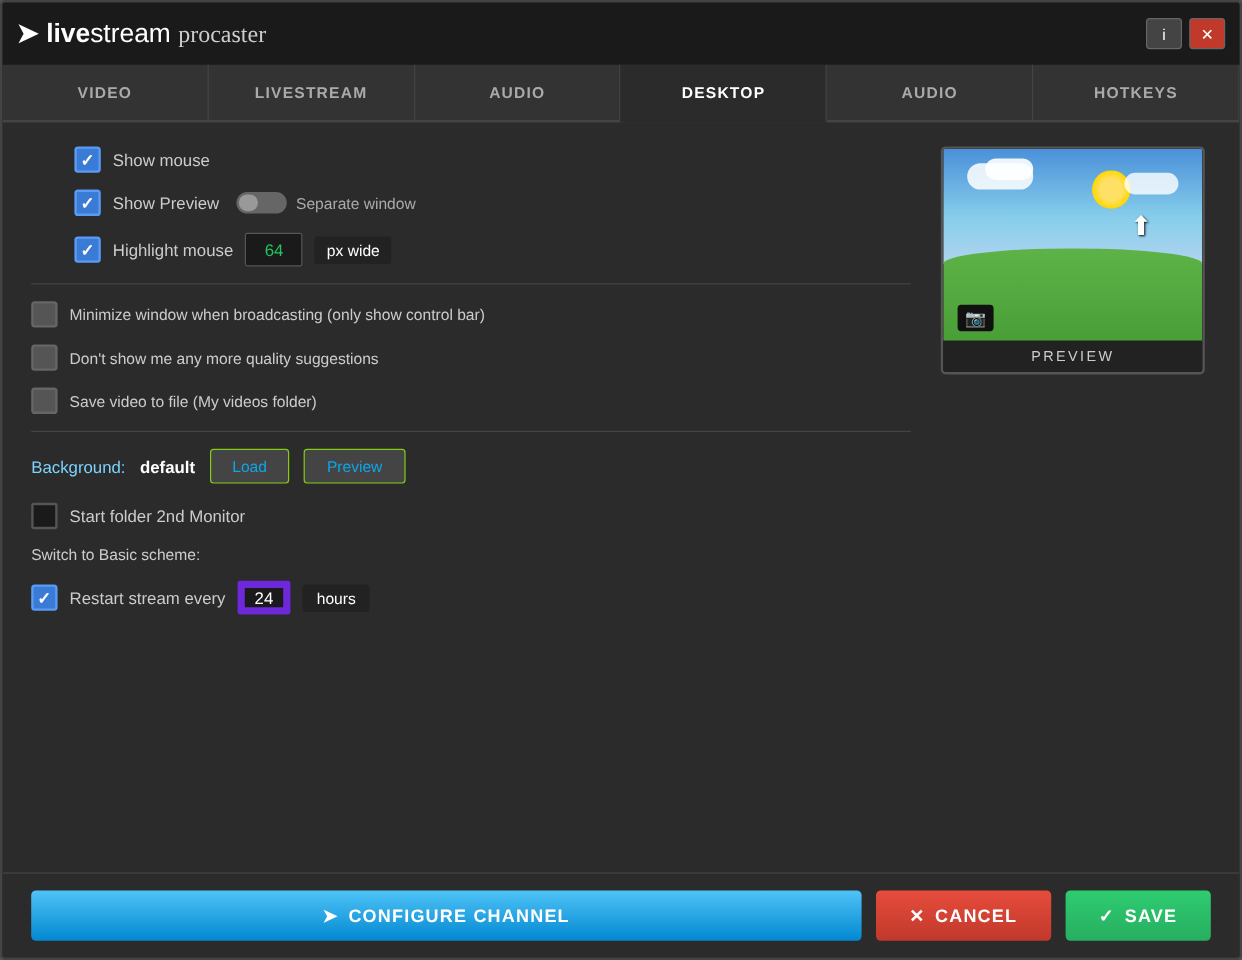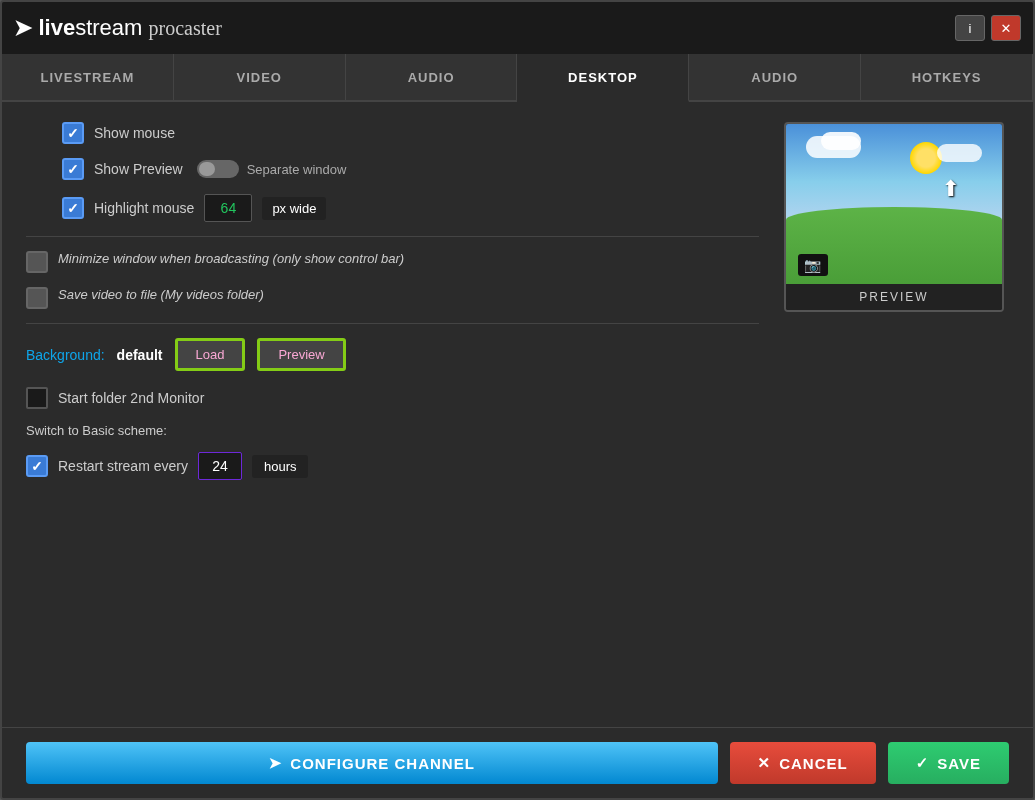--- a/index.html
+++ b/index.html
@@ -211,48 +211,48 @@
       background: #222;
       color: white;
       padding: 4px 10px;
       font-size: 13px;
       border-radius: 3px;
     }
 
     
     .long-check-row {
       display: flex;
+      align-items: center;
       margin-bottom: 14px;
       gap: 10px;
-      font-style: italic;
     }
     .long-check-row .checkbox-label {
       font-size: 13px;
     }
 
     
     .bg-row {
       display: flex;
       align-items: center;
       gap: 12px;
       margin-bottom: 16px;
     }
     .bg-label {
-      color: #0ea5e9;
+      color: #7dd3fc;
       font-size: 14px;
     }
     .bg-value {
       color: white;
       font-size: 14px;
       font-weight: bold;
     }
     .action-btn {
       background: #444;
-      border: 3px solid #84cc16;
-      color: #f9a8d4;
+      border: 1px solid #84cc16;
+      color: #0ea5e9;
       padding: 6px 18px;
       font-size: 13px;
       border-radius: 3px;
       cursor: pointer;
     }
 
     
     .monitor-row {
       display: flex;
       align-items: center;
@@ -269,21 +269,21 @@
 
     
     .restart-row {
       display: flex;
       align-items: center;
       gap: 10px;
     }
     .restart-label { color: #ccc; font-size: 14px; }
     .hours-input {
       background: #1a1a1a;
-      border: 1px solid #6d28d9;
+      border: 6px solid #6d28d9;
       color: white;
       font-size: 14px;
       width: 44px;
       height: 28px;
       text-align: center;
       border-radius: 2px;
       outline: none;
     }
     .hours-badge {
       background: #222;
@@ -452,22 +452,22 @@
         <span class="procaster">procaster</span>
       </span>
     </div>
     <div class="titlebar-controls">
       <button class="titlebar-btn">i</button>
       <button class="titlebar-btn close">✕</button>
     </div>
   </div>
 
   <div class="nav-tabs">
+    <div class="nav-tab">VIDEO</div>
     <div class="nav-tab">LIVESTREAM</div>
-    <div class="nav-tab">VIDEO</div>
     <div class="nav-tab">AUDIO</div>
     <div class="nav-tab active">DESKTOP</div>
     <div class="nav-tab">AUDIO</div>
     <div class="nav-tab">HOTKEYS</div>
   </div>
 
   <div class="content">
     <div class="content-row">
 
       <div class="settings-col">
@@ -493,20 +493,24 @@
           <span class="px-label">px wide</span>
         </div>
 
         <div class="section-divider"></div>
 
         <div class="long-check-row">
           <div class="checkbox unchecked"></div>
           <span class="checkbox-label">Minimize window when broadcasting (only show control bar)</span>
         </div>
 
+        <div class="long-check-row">
+          <div class="checkbox unchecked"></div>
+          <span class="checkbox-label">Don't show me any more quality suggestions</span>
+        </div>
 
         <div class="long-check-row">
           <div class="checkbox unchecked"></div>
           <span class="checkbox-label">Save video to file (My videos folder)</span>
         </div>
 
         <div class="section-divider"></div>
 
         <div class="bg-row">
           <span class="bg-label">Background:</span>

